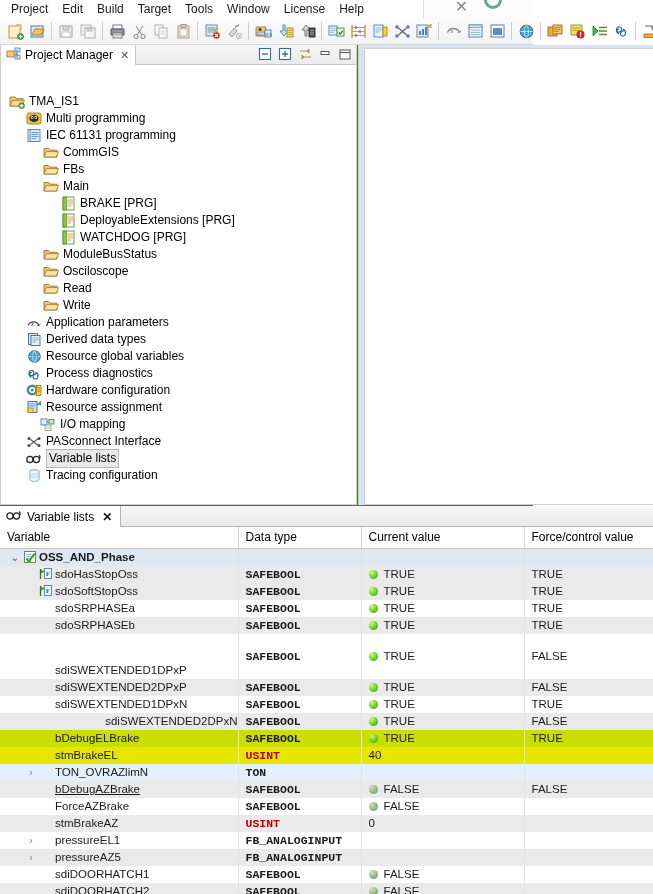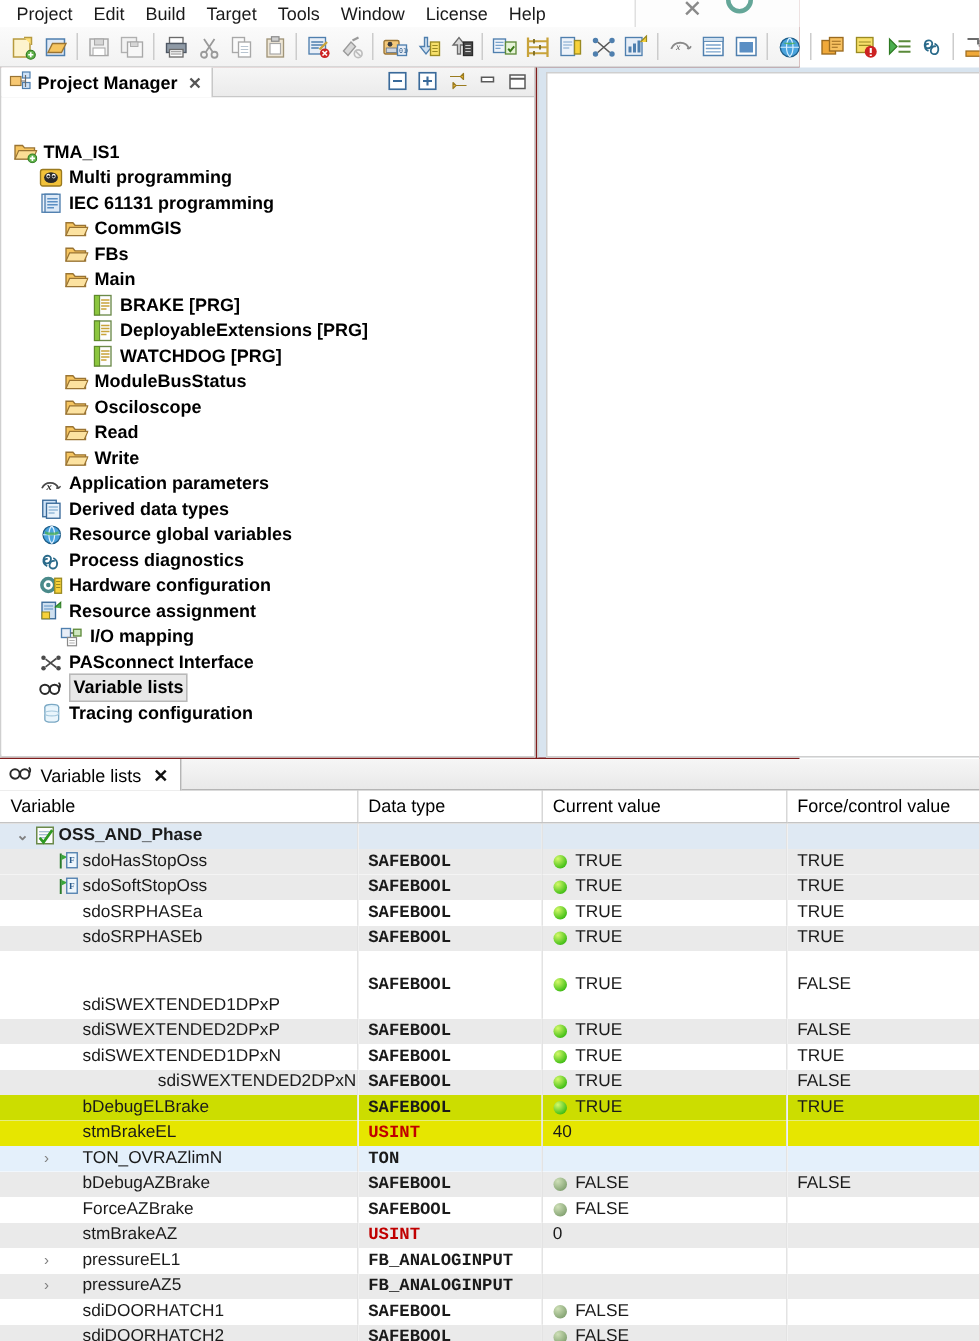--- a/index.html
+++ b/index.html
@@ -5,21 +5,21 @@
   * { box-sizing: border-box; }
   html, body {
     margin: 0; padding: 0;
     width: 653px; height: 894px;
     overflow: hidden;
     background: #ffffff;
     font-family: "Liberation Sans", sans-serif;
     font-size: 12px;
     color: #000000;
   }
-  #app { position: relative; width: 533px; height: 894px; background:#7f1d1d; }
+  #app { position: relative; width: 533px; height: 894px; background:#4d7c0f; }
 
   
   .menubar {
     height: 18px;
     background: #ffffff;
     display: flex;
     align-items: center;
     padding-left: 4px;
     position: relative;
   }
@@ -69,21 +69,20 @@
   }
   .tb-sep { width: 1px; height: 18px; background:#cccccc; margin: 0 3px; }
 
   
   .pm-view {
     position: absolute; left: 0; top: 45px;
     width: 357px; height: 460px;
     background: #ffffff;
     border: 1px solid #cfcfcf;
     border-top: none;
-    font-weight: bold;
   }
   .pm-tabrow {
     height: 20px; position: relative;
     background: linear-gradient(#f6f6f6,#ebebeb);
     border-bottom: 1px solid #c8c8c8;
   }
   .pm-tab {
     position: absolute; left: 0; top: 0; height: 20px;
     display: flex; align-items: center; gap: 4px;
     padding: 0 6px 0 5px;
@@ -968,21 +967,21 @@
             <td class="c-type">TON</td>
             <td class="c-cur">
               <div class="curcell">
                 <span style="margin-left: 0px;"></span>
               </div>
             </td>
             <td class="c-force"></td>
           </tr>
           <tr class="alt">
             <td class="c-var">
-              <div class="varcell" style="padding-left: 16px;">
+              <div class="varcell" style="padding-left: 16px; text-decoration: underline;">
                 <span class="twisty"></span>
                 <span class="vicon"></span>
                 <span class="vname">bDebugAZBrake</span>
               </div>
             </td>
             <td class="c-type">SAFEBOOL</td>
             <td class="c-cur">
               <div class="curcell">
                 <span class="led off"></span>
                 <span>FALSE</span>

